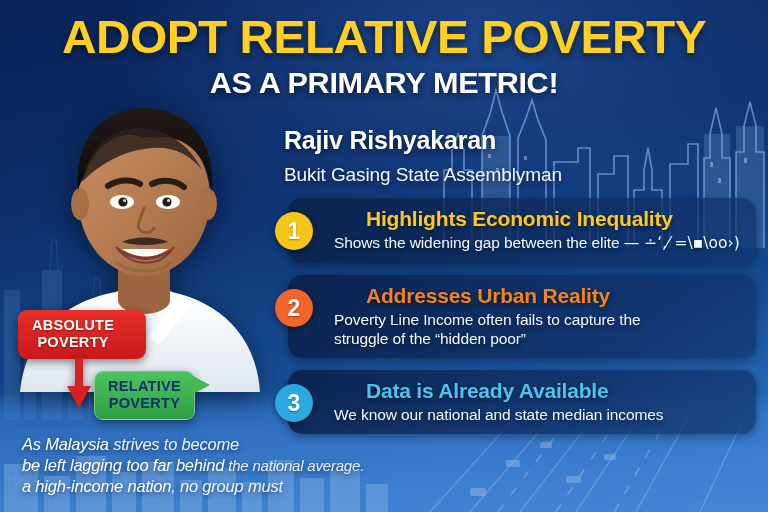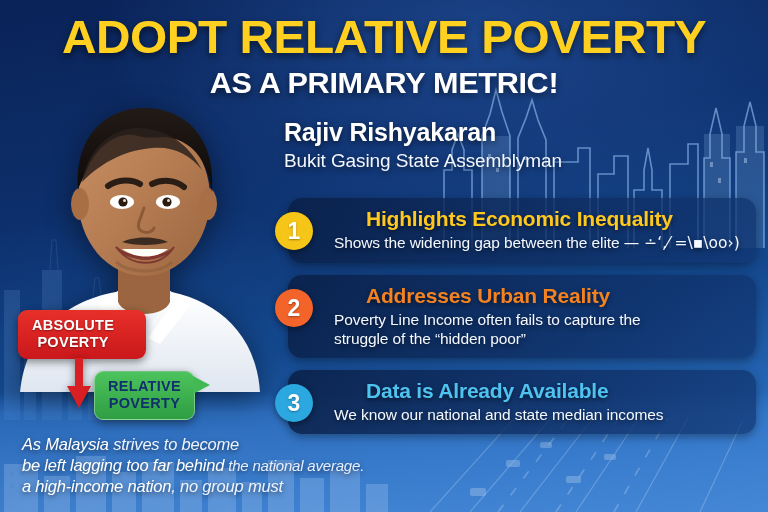--- a/index.html
+++ b/index.html
@@ -74,23 +74,24 @@
   .portrait svg { display:block; width:100%; height:100%;
     filter:drop-shadow(0 6px 14px rgba(0,0,0,.45)); }
 
   
   .nameblock { position:absolute; left:284px; top:118px; z-index:25; }
   .nameblock .nm {
     font-size:25px; font-weight:bold; color:#fff;
     letter-spacing:-0.2px;
     text-shadow:0 2px 6px rgba(0,0,0,.6);
     white-space:nowrap;
+    margin-top:8px;
   }
   .nameblock .role {
-    margin-top:3px;
+    margin-top:9px;
     font-size:19px; color:#f2f6ff; font-weight:normal;
     letter-spacing:-0.1px;
     text-shadow:0 2px 6px rgba(0,0,0,.6);
     white-space:nowrap;
   }
 
   
   .points { position:absolute; left:288px; top:198px; width:468px; z-index:25; }
   .card {
     position:relative;

